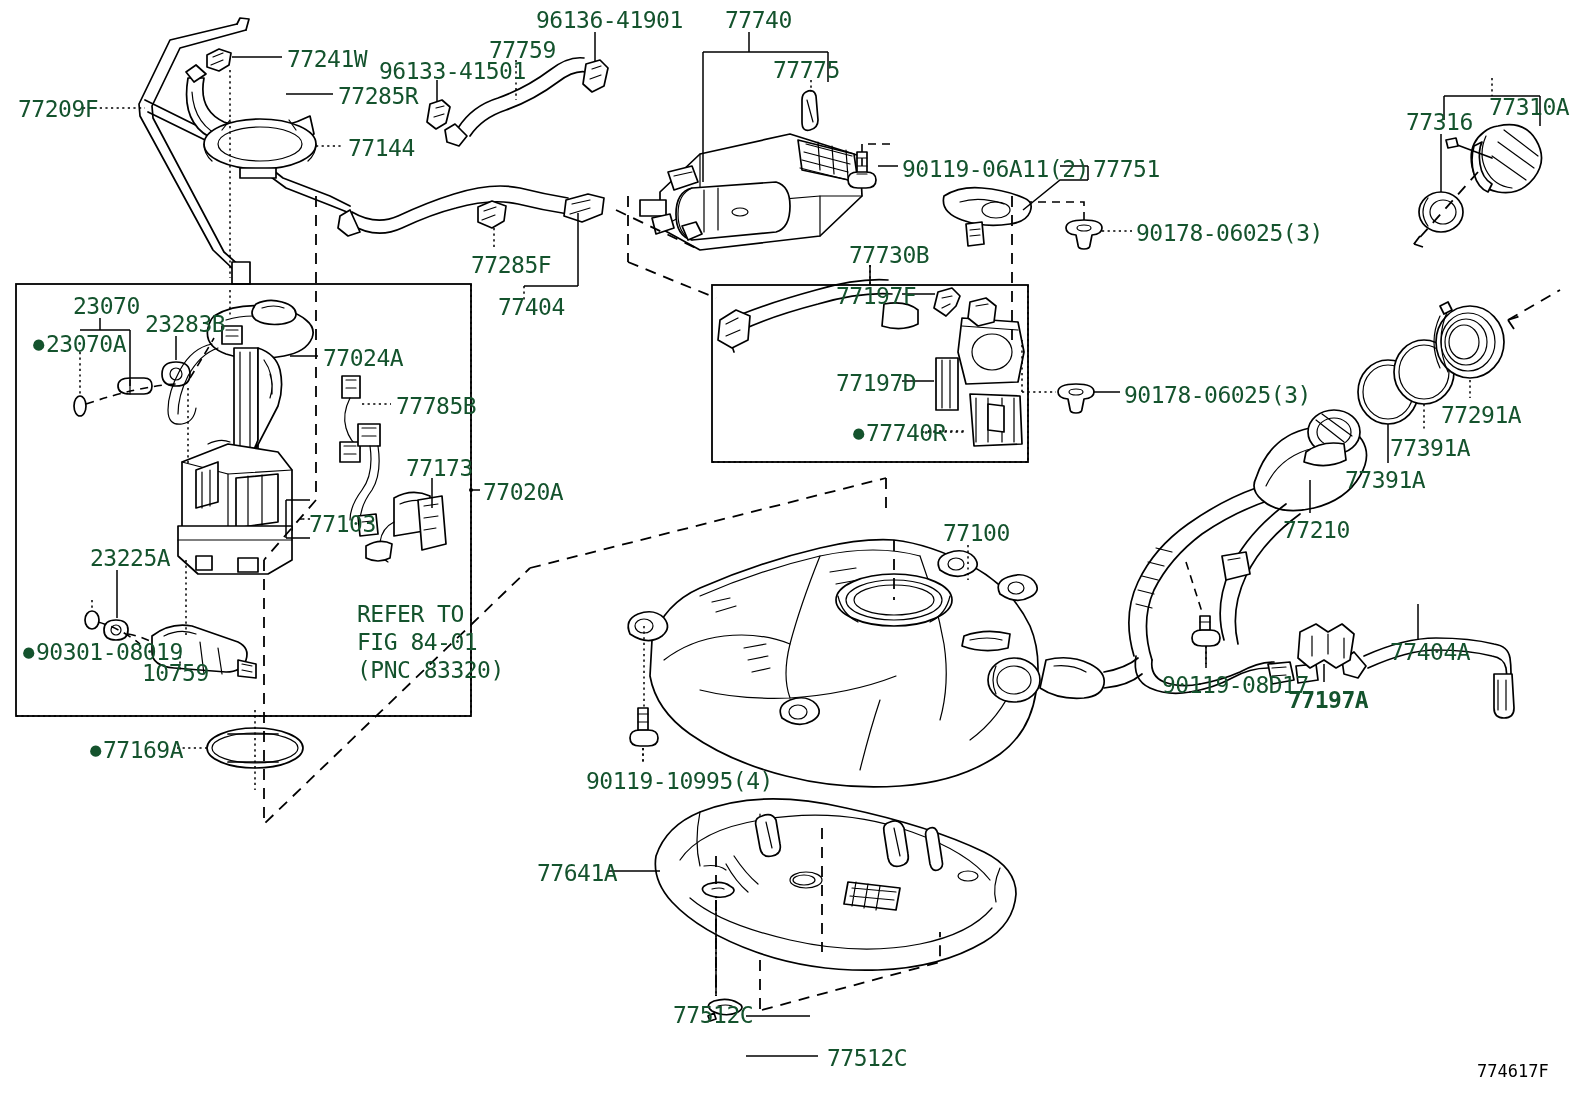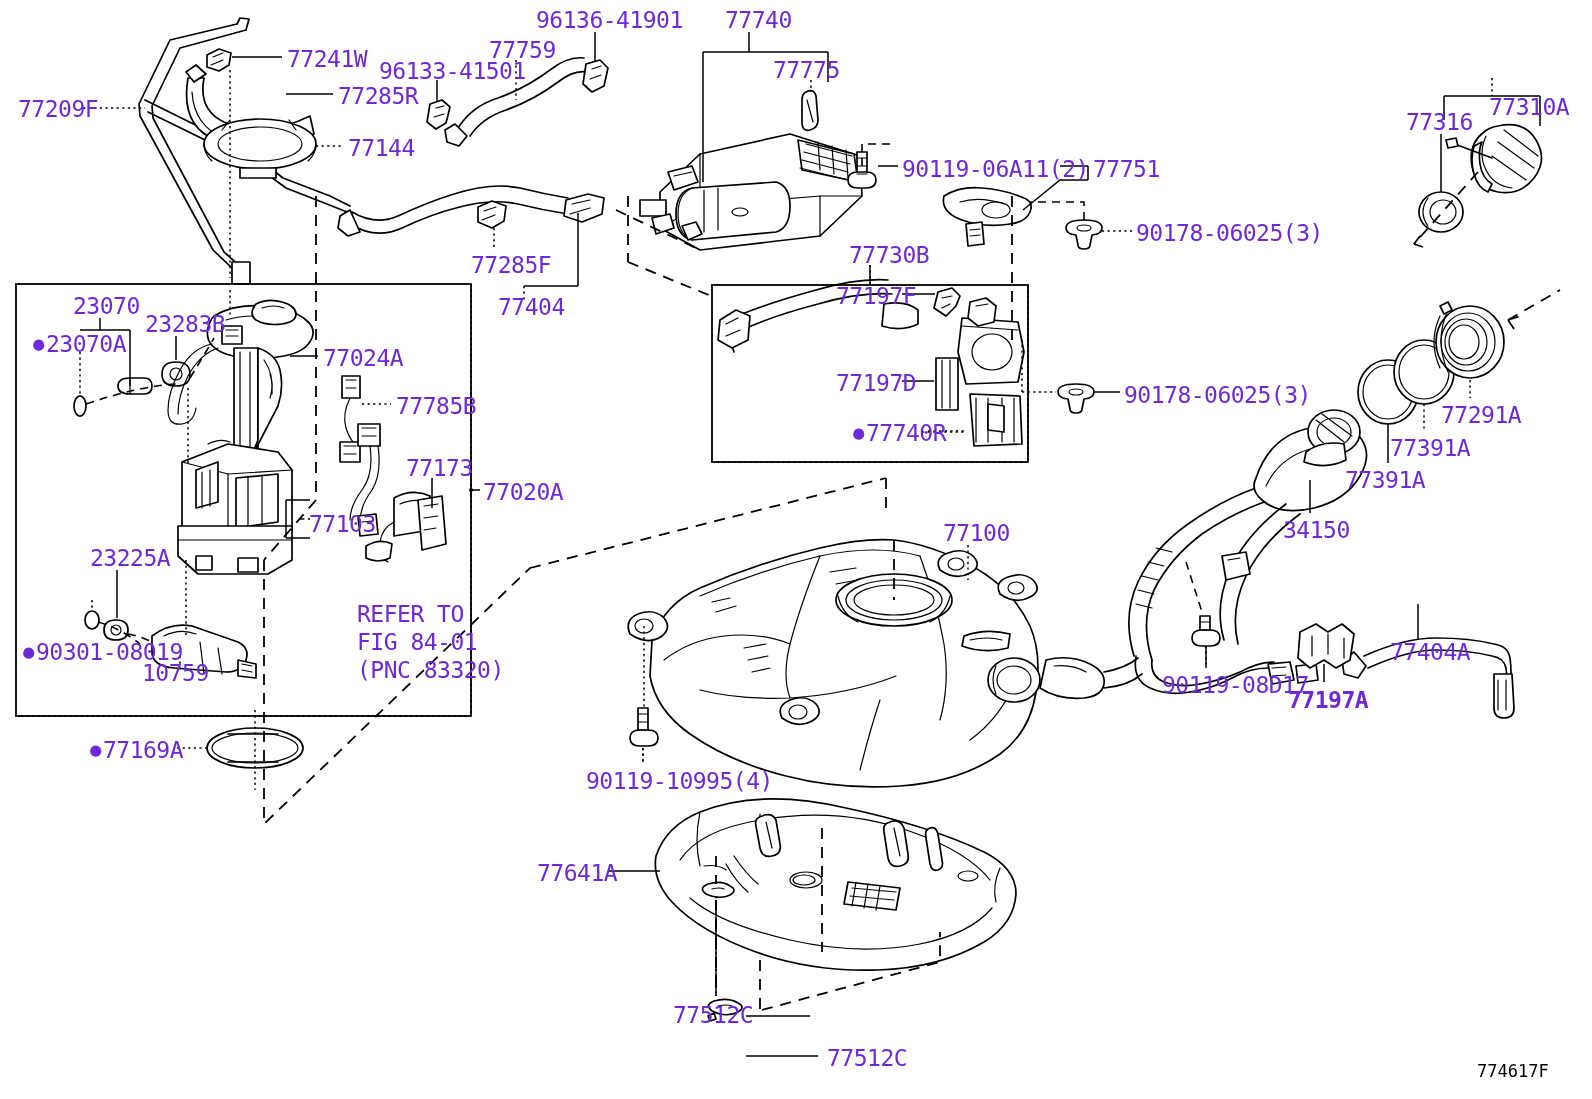--- a/index.html
+++ b/index.html
@@ -12,21 +12,21 @@
     width:1592px;height:1099px;
     background:#ffffff;
     overflow:hidden;
   }
   #art{position:absolute;left:0;top:0;width:1592px;height:1099px;}
   .lbl{
     position:absolute;
     font-family:"DejaVu Sans Mono","Liberation Mono",monospace;
     font-size:23px;
     letter-spacing:-0.5px;
-    color:#6d28d9;
+    color:#14532d;
     white-space:nowrap;
     line-height:1.05;
   }
   .lbl.dot::before{
     content:"\25CF";
     font-size:19px;
     margin-right:2px;
     position:relative;
     top:-2px;
   }
@@ -544,21 +544,21 @@
   <div class="lbl" style="left:471px;top:253px;">77285F</div>
   <div class="lbl" style="left:498px;top:295px;">77404</div>
   <div class="lbl" style="left:849px;top:243px;">77730B</div>
   <div class="lbl" style="left:836px;top:284px;">77197F</div>
   <div class="lbl" style="left:836px;top:371px;">77197D</div>
   <div class="lbl dot" style="left:853px;top:421px;">77740R</div>
   <div class="lbl" style="left:1124px;top:383px;">90178-06025(3)</div>
   <div class="lbl" style="left:1441px;top:403px;">77291A</div>
   <div class="lbl" style="left:1390px;top:436px;">77391A</div>
   <div class="lbl" style="left:1345px;top:468px;">77391A</div>
-  <div class="lbl" style="left:1283px;top:518px;">34150</div>
+  <div class="lbl" style="left:1283px;top:518px;">77210</div>
 
   <div class="lbl" style="left:73px;top:294px;">23070</div>
   <div class="lbl dot" style="left:33px;top:332px;">23070A</div>
   <div class="lbl" style="left:145px;top:312px;">23283B</div>
   <div class="lbl" style="left:323px;top:346px;">77024A</div>
   <div class="lbl" style="left:396px;top:394px;">77785B</div>
   <div class="lbl" style="left:406px;top:456px;">77173</div>
   <div class="lbl" style="left:483px;top:480px;">77020A</div>
   <div class="lbl" style="left:309px;top:512px;">77103</div>
   <div class="lbl" style="left:90px;top:546px;">23225A</div>

